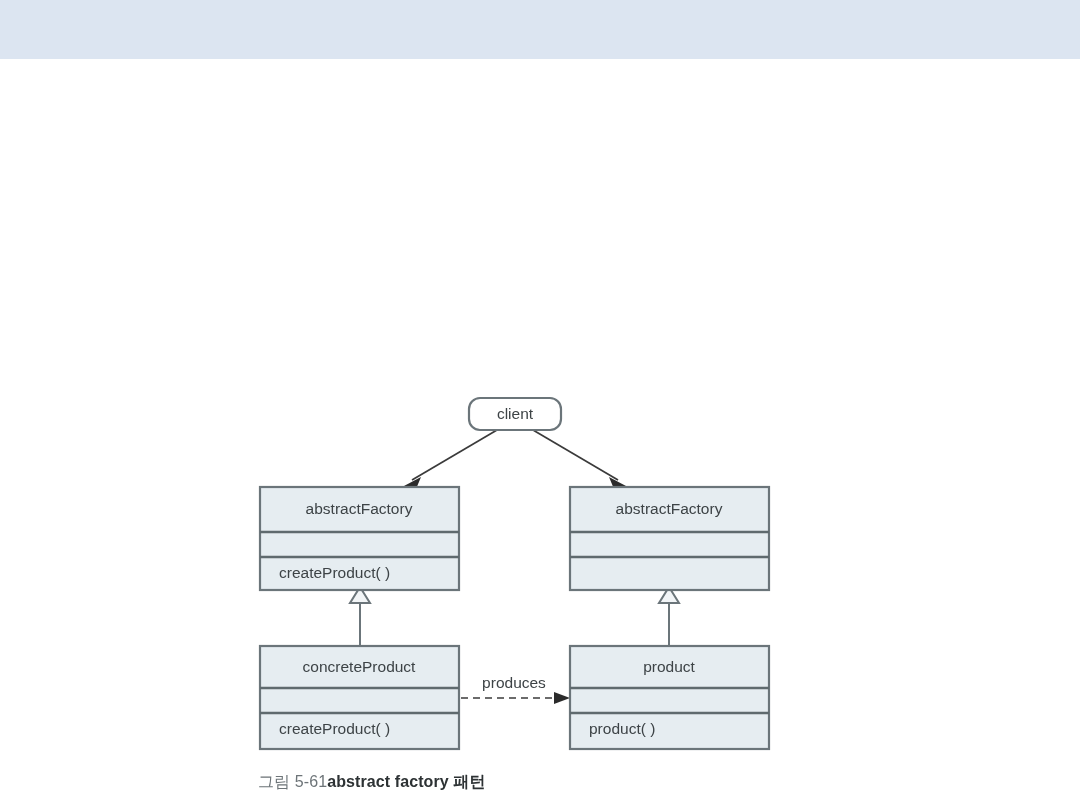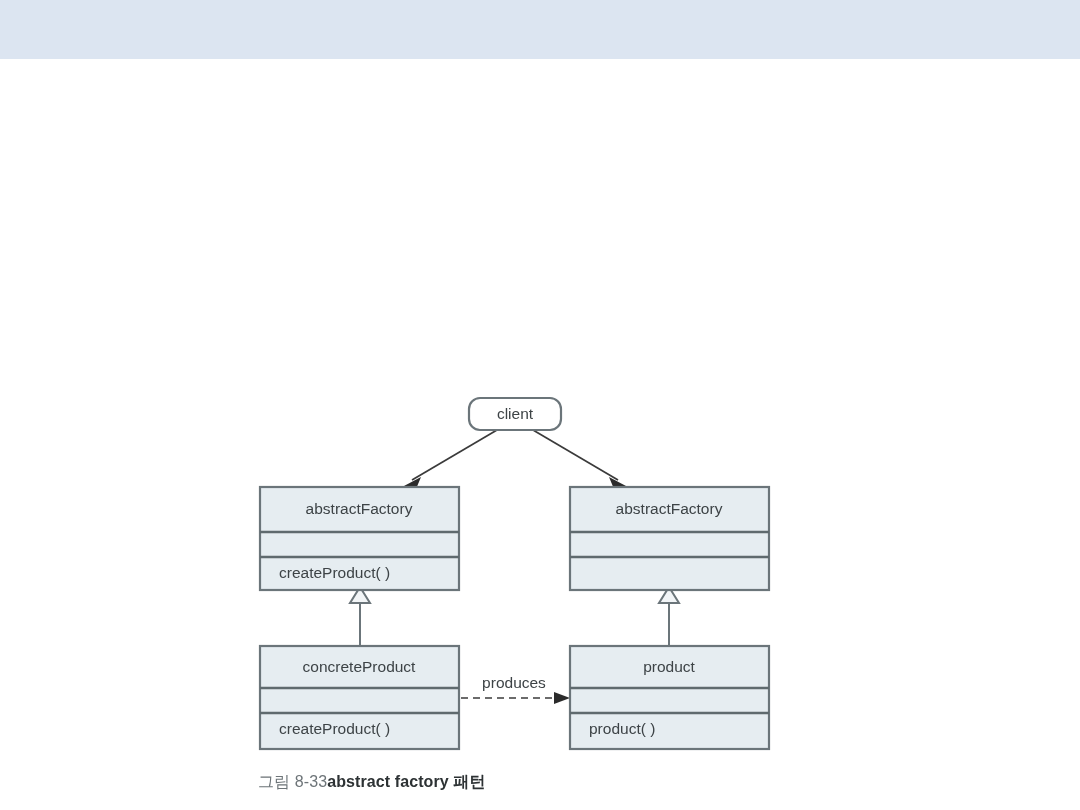--- a/index.html
+++ b/index.html
@@ -200,16 +200,16 @@
         <text class="node-label" x="669" y="668">product</text>
         <text class="op-label" x="589" y="730">product( )</text>
       </g>
 
       <text class="edge-label" x="514" y="684">produces</text>
 
     </svg>
   </div>
 
   <div id="figure-caption">
-    <span class="cap-num">그림 8-33</span><span class="cap-title">abstract factory 패턴</span>
+    <span class="cap-num">그림 5-61</span><span class="cap-title">abstract factory 패턴</span>
   </div>
 
 </div>
 
 </body></html>

